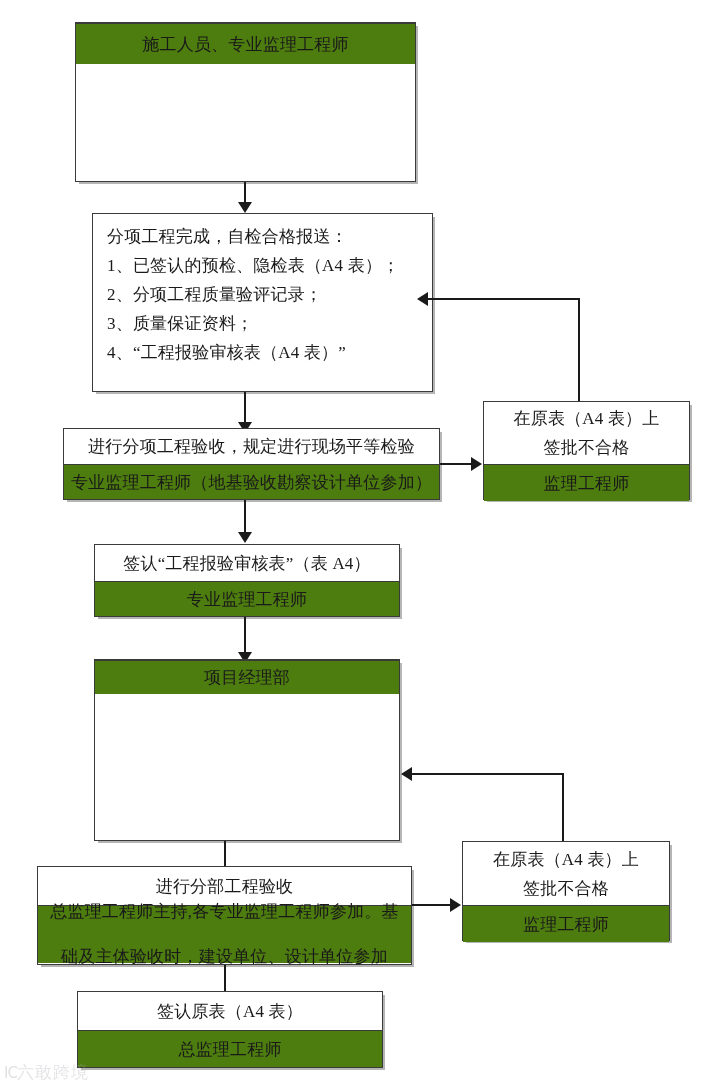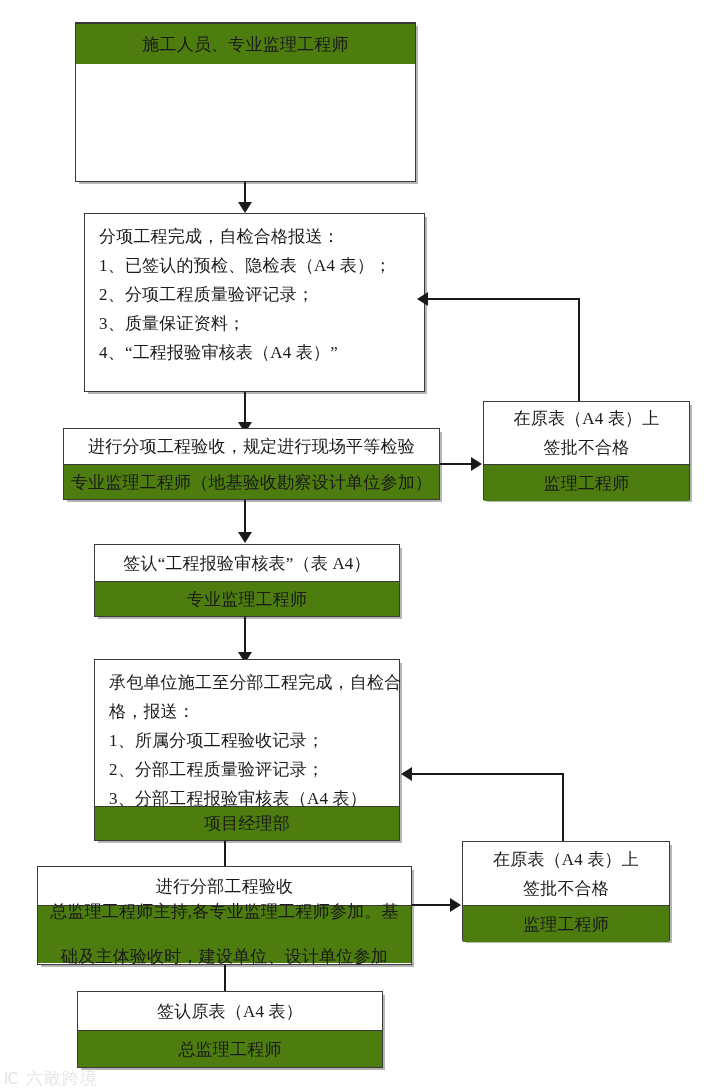--- a/index.html
+++ b/index.html
@@ -76,22 +76,22 @@
   .arrow-right{
     position:absolute;width:0;height:0;
     border-top:7px solid transparent;
     border-bottom:7px solid transparent;
     border-left:11px solid #1a1a1a;
   }
 
   
   #watermark{
     position:absolute;
-    left:4px;bottom:2px;
-    display:flex;align-items:center;gap:9px;
+    left:4px;bottom:8px;
+    display:flex;align-items:center;gap:0;
     opacity:.30;
     user-select:none;
     justify-content:space-between;
   }
   #watermark .wm-mark{
     font-size:15px;
     color:#9a9aa2;
     font-family:"DejaVu Sans",sans-serif;
     letter-spacing:-1px;
   }
@@ -109,21 +109,21 @@
 
   <div class="node" style="left:75px;top:22px;width:341px;height:160px;">
     <div class="role" style="height:41px;">
       <span class="rl">施工人员、专业监理工程师</span>
     </div>
   </div>
 
   <div class="vline" style="left:244px;top:182px;height:21px;"></div>
   <div class="arrow-down" style="left:238px;top:202px;"></div>
 
-  <div class="node" style="left:84px;top:213px;width:341px;height:179px;">
+  <div class="node" style="left:92px;top:213px;width:341px;height:179px;">
     <div class="body" style="height:146px;">
       <div class="line">分项工程完成，自检合格报送：</div>
       <div class="line">1、已签认的预检、隐检表（A4 表）；</div>
       <div class="line">2、分项工程质量验评记录；</div>
       <div class="line">3、质量保证资料；</div>
       <div class="line">4、“工程报验审核表（A4 表）”</div>
     </div>
   </div>
 
   <div class="hline" style="left:428px;top:298px;width:152px;"></div>
@@ -164,27 +164,20 @@
     </div>
     <div class="role" style="height:35px;">
       <span class="rl">专业监理工程师</span>
     </div>
   </div>
 
   <div class="vline" style="left:244px;top:617px;height:36px;"></div>
   <div class="arrow-down" style="left:238px;top:652px;"></div>
 
   <div class="node" style="left:94px;top:659px;width:306px;height:182px;">
-    <div class="body" style="height:146px;">
-      <div class="line">承包单位施工至分部工程完成，自检合</div>
-      <div class="line">格，报送：</div>
-      <div class="line">1、所属分项工程验收记录；</div>
-      <div class="line">2、分部工程质量验评记录；</div>
-      <div class="line">3、分部工程报验审核表（A4 表）</div>
-    </div>
     <div class="role" style="height:34px;">
       <span class="rl">项目经理部</span>
     </div>
   </div>
 
   <div class="hline" style="left:412px;top:773px;width:152px;"></div>
   <div class="vline" style="left:562px;top:773px;height:70px;"></div>
   <div class="arrow-left" style="left:401px;top:767px;"></div>
 
   <div class="vline" style="left:224px;top:841px;height:28px;"></div>

